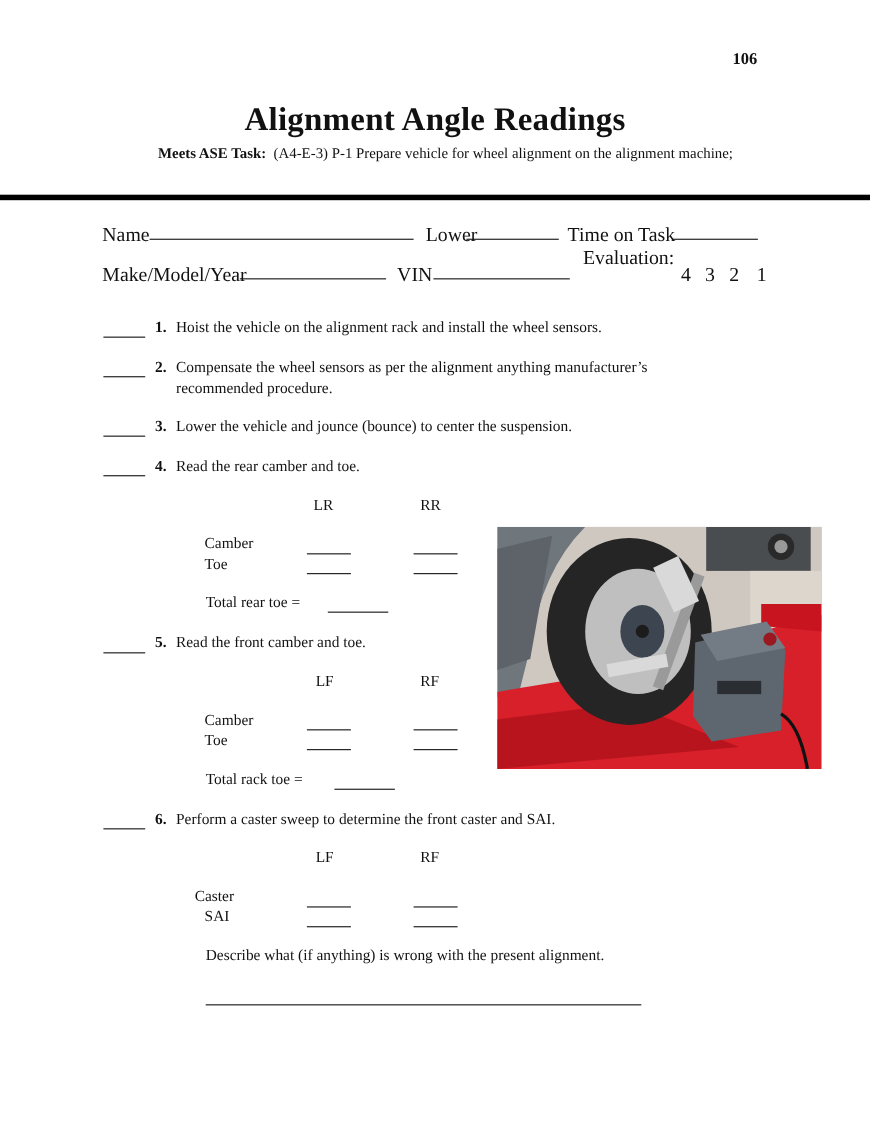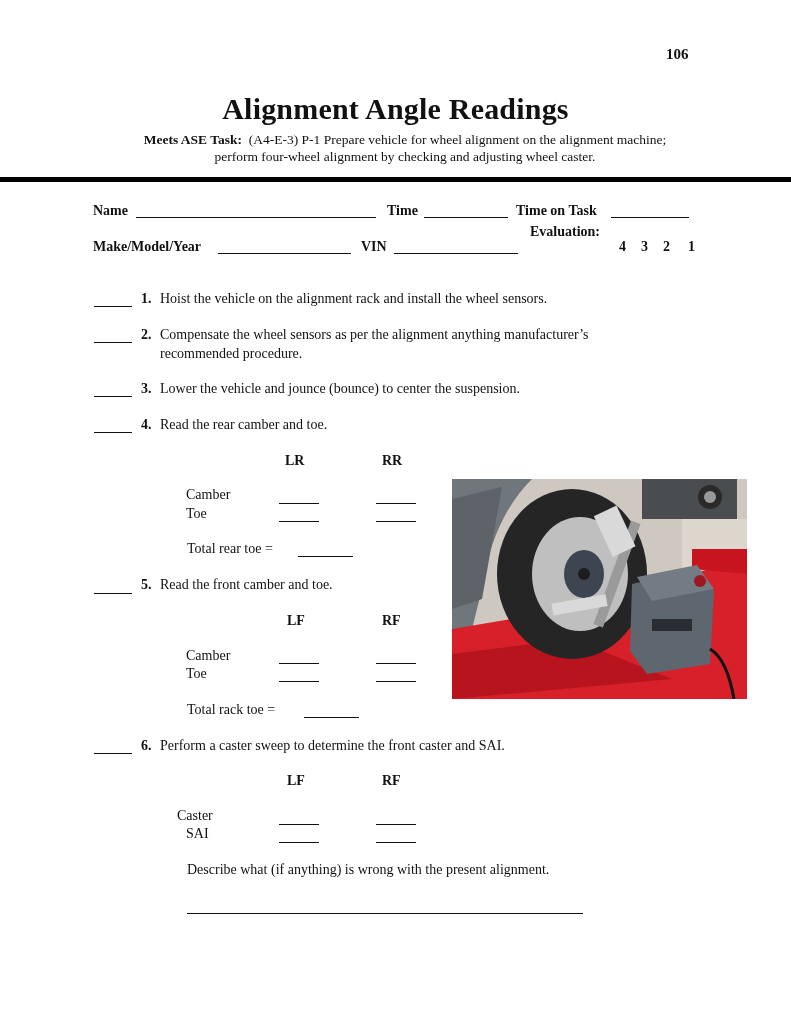--- a/index.html
+++ b/index.html
@@ -4,44 +4,43 @@
 <style>
   html, body { margin:0; padding:0; background:#ffffff; }
   body { width:791px; height:1024px; position:relative; overflow:hidden;
          font-family:"Liberation Serif", "DejaVu Serif", serif; color:#111; }
   .abs { position:absolute; }
   .page-num { left:666px; top:46px; font-size:15px; font-weight:bold; }
   .title { left:0; width:791px; top:92px; text-align:center; font-size:30px; font-weight:bold; letter-spacing:0.2px; }
   .task { left:60px; width:690px; top:131px; text-align:center; font-size:13.5px; line-height:17px; }
   .task b { font-weight:bold; }
   .rule { left:0; top:177px; width:791px; height:5px; background:#000; }
-  .lbl { font-weight:bold; font-size:14px; }
+  .lbl { font-weight:normal; font-size:18px; }
   .line { border-bottom:1px solid #111; height:0; }
   .txt { font-size:14px; }
   .step-blank { width:38px; border-bottom:1px solid #111; height:0; }
   .step-num { font-weight:bold; font-size:14px; }
-  .col-hdr { font-weight:bold; font-size:14px; }
+  .col-hdr { font-weight:normal; font-size:14px; }
   .short { width:40px; border-bottom:1px solid #111; height:0; }
   .photo { left:452px; top:479px; width:295px; height:220px; overflow:hidden; background:#c9c3bd; }
 </style>
 </head>
 <body>
 
 <div class="abs page-num">106</div>
 <div class="abs title">Alignment Angle Readings</div>
 <div class="abs task">
   <b>Meets ASE Task:</b>&nbsp;
   <span>(A4-E-3) P-1 Prepare vehicle for wheel alignment on the alignment machine;</span><br>
-  <span>perform four-wheel alignment by checking and adjusting wheel caster.</span>
 </div>
 <div class="abs rule"></div>
 
 <span class="abs lbl" style="left:93px;top:203px">Name</span>
 <div class="abs line" style="left:136px;top:217px;width:240px"></div>
-<span class="abs lbl" style="left:387px;top:203px">Time</span>
+<span class="abs lbl" style="left:387px;top:203px">Lower</span>
 <div class="abs line" style="left:424px;top:217px;width:84px"></div>
 <span class="abs lbl" style="left:516px;top:203px">Time on Task</span>
 <div class="abs line" style="left:611px;top:217px;width:78px"></div>
 
 <span class="abs lbl" style="left:93px;top:239px">Make/Model/Year</span>
 <div class="abs line" style="left:218px;top:253px;width:133px"></div>
 <span class="abs lbl" style="left:361px;top:239px">VIN</span>
 <div class="abs line" style="left:394px;top:253px;width:124px"></div>
 <span class="abs lbl" style="left:530px;top:224px">Evaluation:</span>
 <span class="abs lbl" style="left:619px;top:239px">4</span>

